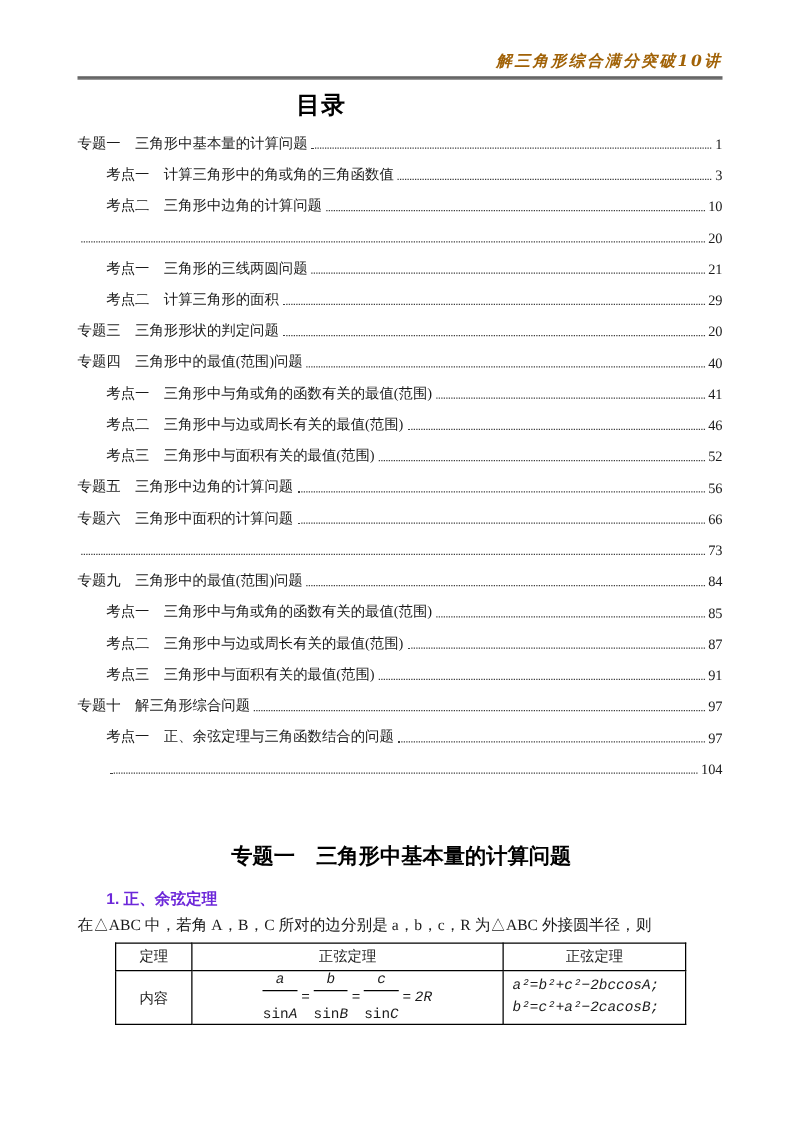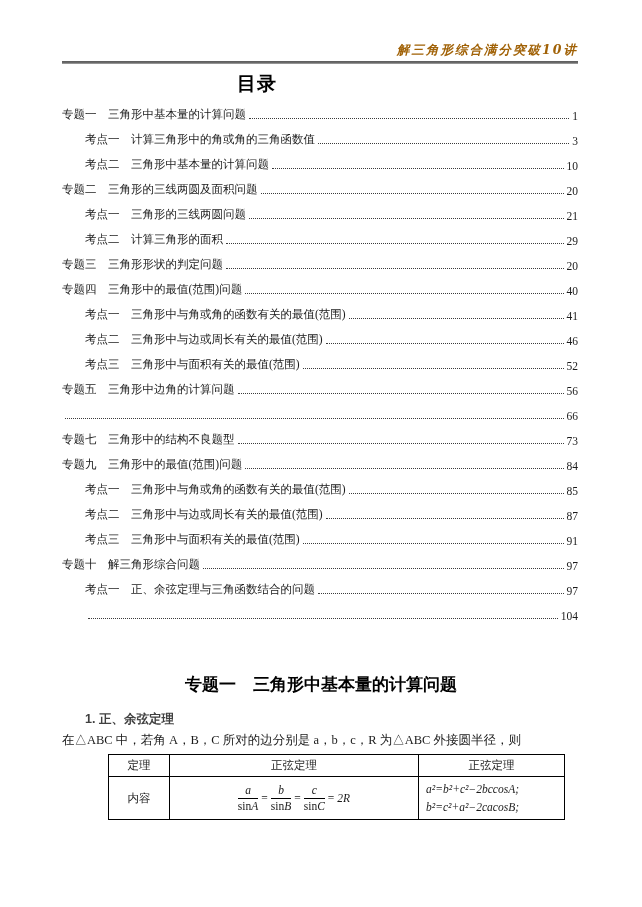--- a/index.html
+++ b/index.html
@@ -58,32 +58,33 @@
   
   .section-title {
     position: absolute; top: 673px; left: 0; width: 642px; margin: 0;
     text-align: center;
     font-family: "Liberation Sans", sans-serif;
     font-weight: bold; font-size: 17px; color: #000;
   }
   .subsection {
     position: absolute; top: 711px; left: 85px;
     font-family: "Liberation Sans", sans-serif;
-    font-weight: bold; font-size: 12.5px; color: #404040;
+    font-weight: bold; font-size: 12.5px; color: #6d28d9;
   }
   .intro {
     position: absolute; top: 732px; left: 62px; width: 516px;
     font-size: 12.5px;
   }
 
   
   .theorem-table {
-    position: absolute; top: 754px; left: 108px;
+    position: absolute; top: 754px; left: 92px;
     border-collapse: collapse;
     table-layout: fixed;
+    font-family: Liberation Mono, monospace;
   }
   .theorem-table td {
     border: 1px solid #000;
     font-size: 11.5px;
     text-align: center;
     padding: 0;
   }
   .theorem-table .c1 { width: 60px; }
   .theorem-table .c2 { width: 248px; }
   .theorem-table .c3 { width: 138px; }
@@ -91,21 +92,21 @@
   .theorem-table tr.body td { height: 42px; }
   .cos-cell { text-align: left !important; padding-left: 7px !important; margin-left: 45px; }
   .cos-line { font-style: italic; line-height: 18px; }
 
   .formula { font-style: italic; }
   .frac {
     display: inline-block; vertical-align: middle;
     text-align: center; line-height: 1.05;
   }
   .frac .fn { display: block; border-bottom: 1px solid #000; padding: 0 3px 1px 3px; }
-  .frac .fd { display: block; padding-top: 1px; }
+  .frac .fd { display: block; padding-top: 13px; }
   .frac .up { font-style: normal; }
   .eq { display: inline-block; margin: 0 3px; vertical-align: middle; font-style: normal; }
   .res { display: inline-block; vertical-align: middle; }
 </style>
 </head>
 <body>
 
 <div class="page">
 
   <div class="page-header">
@@ -120,26 +121,25 @@
         <span class="toc-label">专题一　三角形中基本量的计算问题</span>
         <span class="toc-leader"></span>
         <span class="toc-page">1</span>
       </div>
     <div class="toc-row l2">
         <span class="toc-label">考点一　计算三角形中的角或角的三角函数值</span>
         <span class="toc-leader"></span>
         <span class="toc-page">3</span>
       </div>
     <div class="toc-row l2">
-        <span class="toc-label">考点二　三角形中基本量的计算问题</span>
+        <span class="toc-label">考点二　三角形中边角的计算问题</span>
         <span class="toc-leader"></span>
         <span class="toc-page">10</span>
       </div>
     <div class="toc-row">
-        <span class="toc-label">专题二　三角形的三线两圆及面积问题</span>
         <span class="toc-leader"></span>
         <span class="toc-page">20</span>
       </div>
     <div class="toc-row l2">
         <span class="toc-label">考点一　三角形的三线两圆问题</span>
         <span class="toc-leader"></span>
         <span class="toc-page">21</span>
       </div>
     <div class="toc-row l2">
         <span class="toc-label">考点二　计算三角形的面积</span>
@@ -170,25 +170,25 @@
         <span class="toc-label">考点三　三角形中与面积有关的最值(范围)</span>
         <span class="toc-leader"></span>
         <span class="toc-page">52</span>
       </div>
     <div class="toc-row">
         <span class="toc-label">专题五　三角形中边角的计算问题</span>
         <span class="toc-leader"></span>
         <span class="toc-page">56</span>
       </div>
     <div class="toc-row">
+        <span class="toc-label">专题六　三角形中面积的计算问题</span>
         <span class="toc-leader"></span>
         <span class="toc-page">66</span>
       </div>
     <div class="toc-row">
-        <span class="toc-label">专题七　三角形中的结构不良题型</span>
         <span class="toc-leader"></span>
         <span class="toc-page">73</span>
       </div>
     <div class="toc-row">
         <span class="toc-label">专题九　三角形中的最值(范围)问题</span>
         <span class="toc-leader"></span>
         <span class="toc-page">84</span>
       </div>
     <div class="toc-row l2">
         <span class="toc-label">考点一　三角形中与角或角的函数有关的最值(范围)</span>

